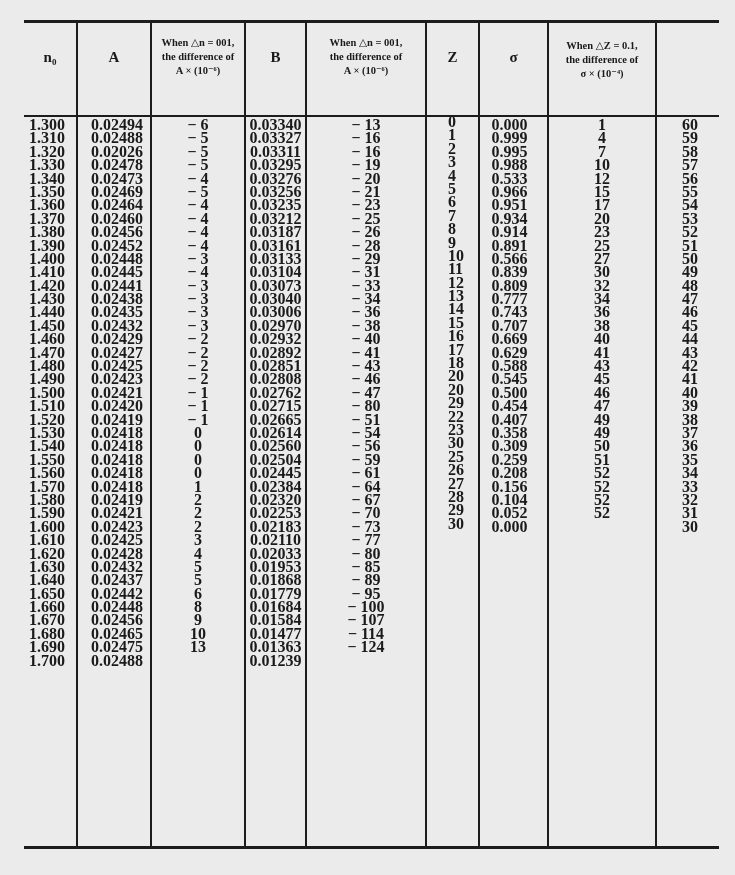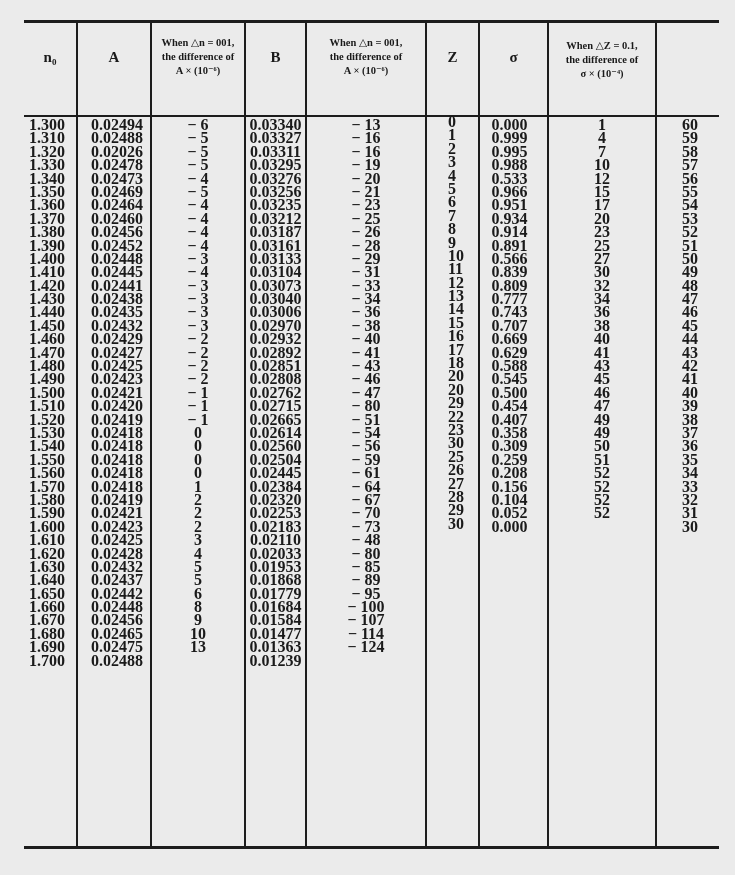--- a/index.html
+++ b/index.html
@@ -261,21 +261,21 @@
       <div>− 80</div>
       <div>− 51</div>
       <div>− 54</div>
       <div>− 56</div>
       <div>− 59</div>
       <div>− 61</div>
       <div>− 64</div>
       <div>− 67</div>
       <div>− 70</div>
       <div>− 73</div>
-      <div>− 48</div>
+      <div>− 77</div>
       <div>− 80</div>
       <div>− 85</div>
       <div>− 89</div>
       <div>− 95</div>
       <div>− 100</div>
       <div>− 107</div>
       <div>− 114</div>
       <div>− 124</div>
       <div></div>
     </div>

